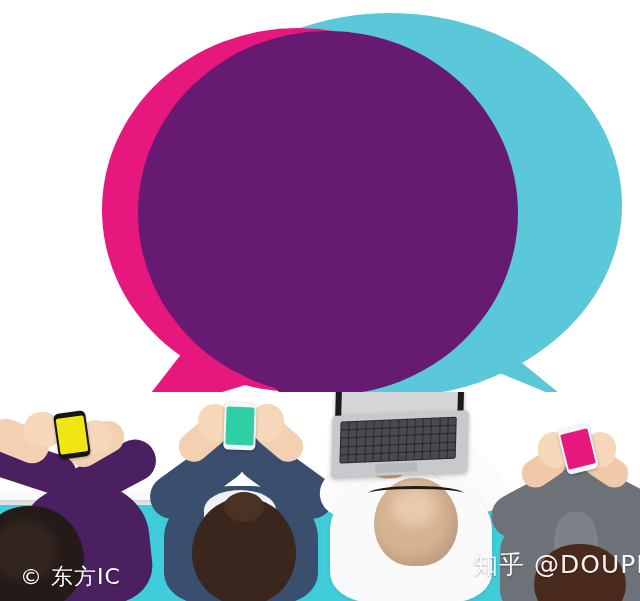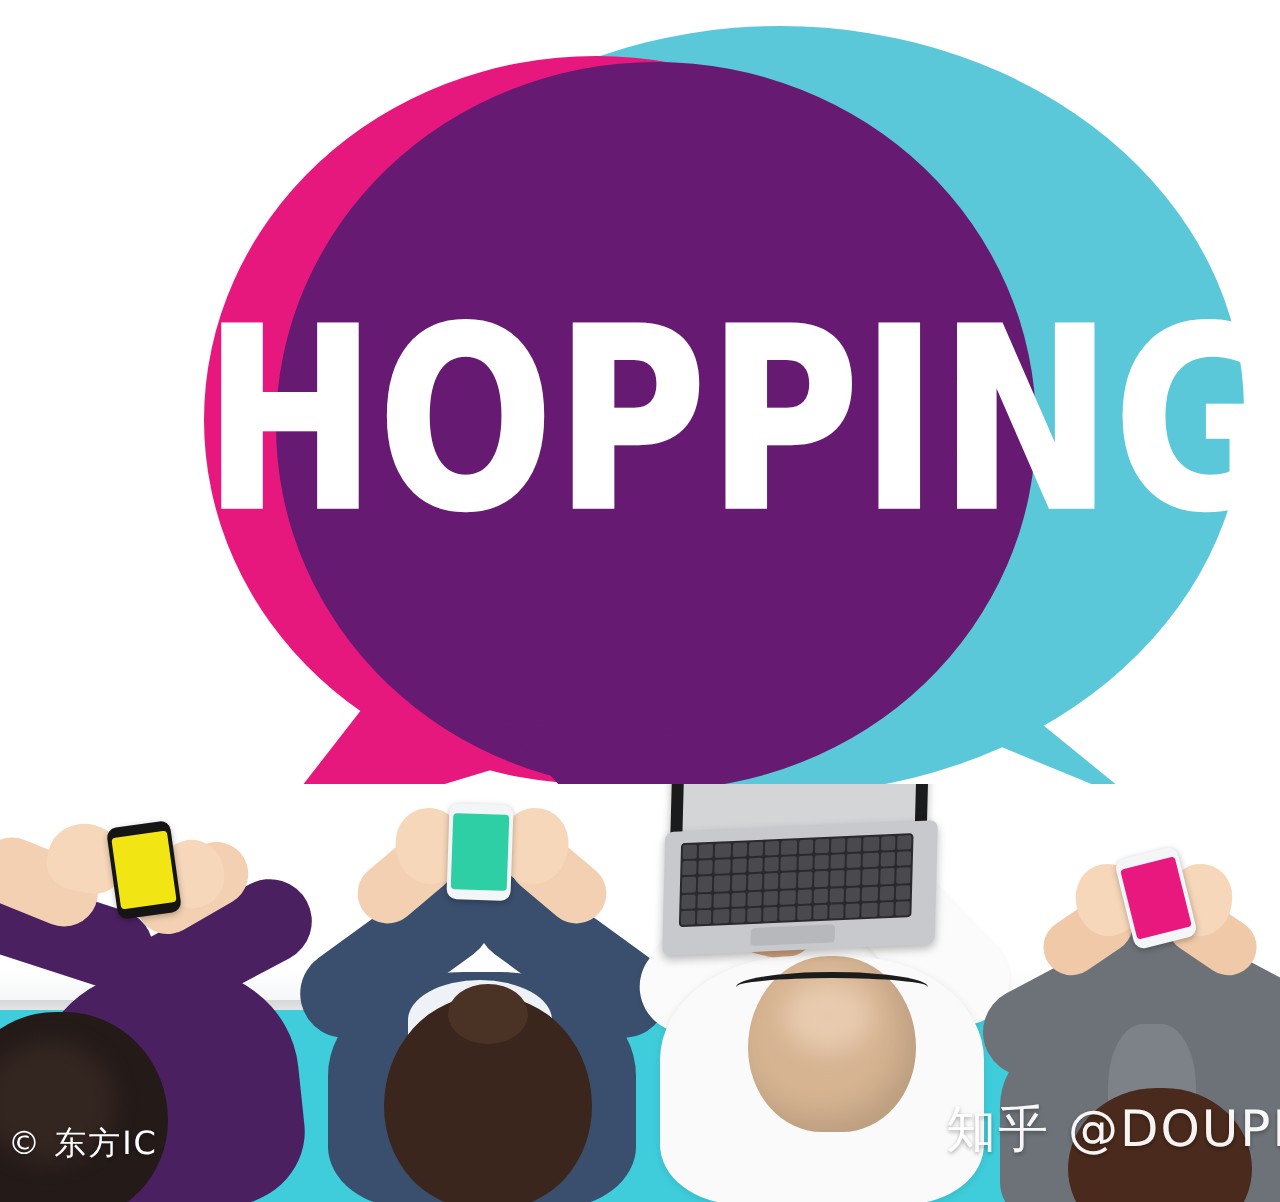--- a/index.html
+++ b/index.html
@@ -167,23 +167,23 @@
   .watermark {
     position: absolute;
     z-index: 60;
     color: #ffffff;
     font-family: "DejaVu Sans", sans-serif;
     white-space: nowrap;
     text-shadow: 0 1px 2px rgba(0,0,0,0.35);
     user-select: none;
   }
   #wm-left {
-    left: 4px;
+    left: 20px;
     top: 562px;
-    font-size: 16px;
+    font-size: 22px;
     letter-spacing: 1px;
   }
   #wm-right {
     left: 473px;
     top: 548px;
     font-size: 25px;
     letter-spacing: 1px;
     opacity: 0.95;
   }
 </style>
@@ -205,23 +205,20 @@
         <path d="M 200 330 L 130 420 L 262 380 Z" fill="#e6187e"></path>
       </g>
 
       <g>
         <ellipse cx="328" cy="213" rx="190" ry="182" fill="#661a72"></ellipse>
         <path d="M 250 360 L 300 415 L 392 370 Z" fill="#661a72"></path>
       </g>
     </svg>
   </div>
 
-  <div id="headline">
-    <span class="word">SHOPPING</span>
-  </div>
 
   <div id="photo">
 
     <div id="desk"></div>
     <div class="shadowband"></div>
     <div id="floor"></div>
 
     <div class="person" style="left:-18px; top:6px; width:200px; height:203px; z-index:5;">
 
       <div class="arm" style="left:0px; top:48px; width:96px; height:40px; background:#4a2060; transform:rotate(18deg);"></div>

